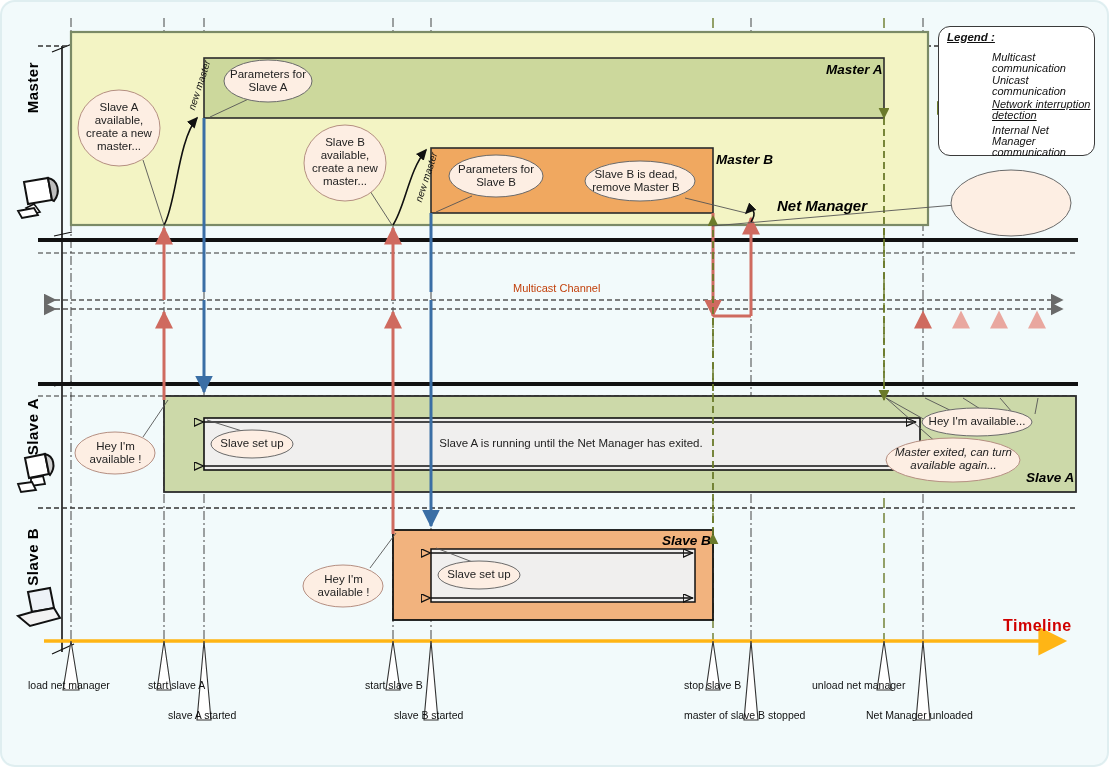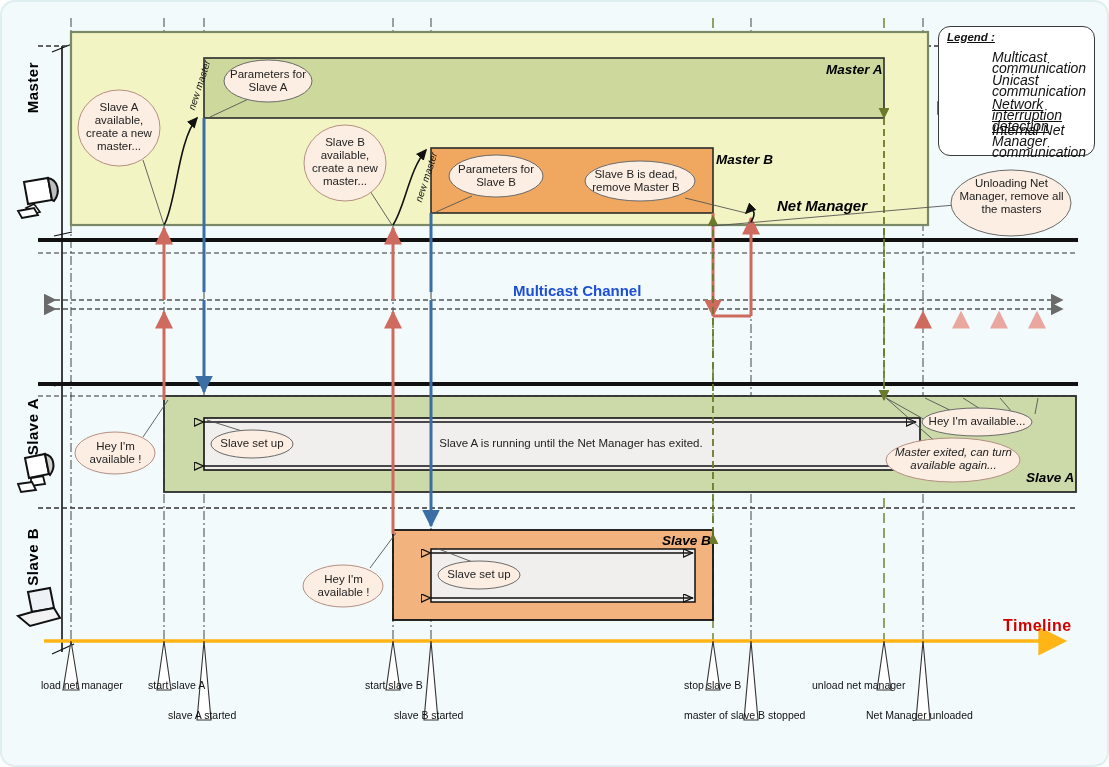--- a/index.html
+++ b/index.html
@@ -13,29 +13,29 @@
     position:absolute;font-weight:bold;font-size:15px;color:#000;
     writing-mode:vertical-rl;transform:rotate(180deg);
     letter-spacing:0.5px;white-space:nowrap;
   }
   .boxtitle{position:absolute;font-style:italic;font-weight:bold;font-size:13.5px;color:#000;white-space:nowrap;}
   .bubbletext{
     position:absolute;text-align:center;font-size:11.5px;color:#222;
     line-height:13px;pointer-events:none;white-space:pre-line;
   }
   .plaintext{position:absolute;font-size:11.5px;color:#222;white-space:pre-line;}
-  .mc-label{position:absolute;font-weight:bold;font-size:15px;color:#1d4ed8;}
+  .mc-label{position:absolute;font-weight:normal;font-size:11px;color:#c2410c;}
   .tl-label{position:absolute;font-size:10.5px;color:#111;white-space:nowrap;}
   .timeline-word{position:absolute;font-weight:bold;font-size:16px;color:#d00000;letter-spacing:.5px;}
   .legend-box{
     position:absolute;left:938px;top:26px;width:155px;height:128px;
     background:#ffffff;border:1.6px solid #3a3a3a;border-radius:12px;
   }
   .legend-title{position:absolute;left:947px;top:31px;font-style:italic;font-weight:bold;font-size:11.5px;color:#111;text-decoration:underline;}
-  .legend-text{position:absolute;font-style:italic;font-size:14px;color:#111;line-height:11px;white-space:pre-line;}
+  .legend-text{position:absolute;font-style:italic;font-size:11px;color:#111;line-height:11px;white-space:pre-line;}
   .newmaster{
     position:absolute;font-style:italic;font-size:10px;color:#111;white-space:nowrap;
     transform-origin:left top;
   }
 </style>
 </head>
 <body>
 
 <div id="canvas">
 
@@ -265,23 +265,20 @@
   <div class="bubbletext" style="left:224px;top:68px;width:88px;">Parameters for
 Slave A</div>
   <div class="bubbletext" style="left:305px;top:136px;width:80px;">Slave B
 available,
 create a new
 master...</div>
   <div class="bubbletext" style="left:450px;top:163px;width:92px;">Parameters for
 Slave B</div>
   <div class="bubbletext" style="left:586px;top:168px;width:100px;">Slave B is dead,
 remove Master B</div>
-  <div class="bubbletext" style="left:953px;top:177px;width:117px;">Unloading Net
-Manager, remove all
-the masters</div>
   <div class="bubbletext" style="left:77px;top:440px;width:77px;">Hey I'm
 available !</div>
   <div class="bubbletext" style="left:212px;top:437px;width:80px;">Slave set up</div>
   <div class="bubbletext" style="left:922px;top:415px;width:110px;">Hey I'm available...</div>
   <div class="bubbletext" style="left:889px;top:446px;width:129px;font-style:italic;">Master exited, can turn
 available again...</div>
   <div class="bubbletext" style="left:305px;top:573px;width:77px;">Hey I'm
 available !</div>
   <div class="bubbletext" style="left:439px;top:568px;width:80px;">Slave set up</div>
 
@@ -296,21 +293,21 @@
 communication</div>
   <div class="legend-text" style="left:992px;top:75px;width:100px;">Unicast
 communication</div>
   <div class="legend-text" style="left:992px;top:99px;width:100px;text-decoration:underline;">Network interruption
 detection</div>
   <div class="legend-text" style="left:992px;top:125px;width:102px;">Internal Net Manager
 communication</div>
 
   <div class="timeline-word" style="left:1003px;top:617px;">Timeline</div>
 
-  <div class="tl-label" style="left:28px;top:679px;margin-left:13px;">load net manager</div>
+  <div class="tl-label" style="left:28px;top:679px;">load net manager</div>
   <div class="tl-label" style="left:148px;top:679px;">start slave A</div>
   <div class="tl-label" style="left:168px;top:709px;">slave A started</div>
   <div class="tl-label" style="left:365px;top:679px;">start slave B</div>
   <div class="tl-label" style="left:394px;top:709px;">slave B started</div>
   <div class="tl-label" style="left:684px;top:679px;">stop slave B</div>
   <div class="tl-label" style="left:684px;top:709px;">master of slave B stopped</div>
   <div class="tl-label" style="left:812px;top:679px;">unload net manager</div>
   <div class="tl-label" style="left:866px;top:709px;">Net Manager unloaded</div>
 
 </div>

